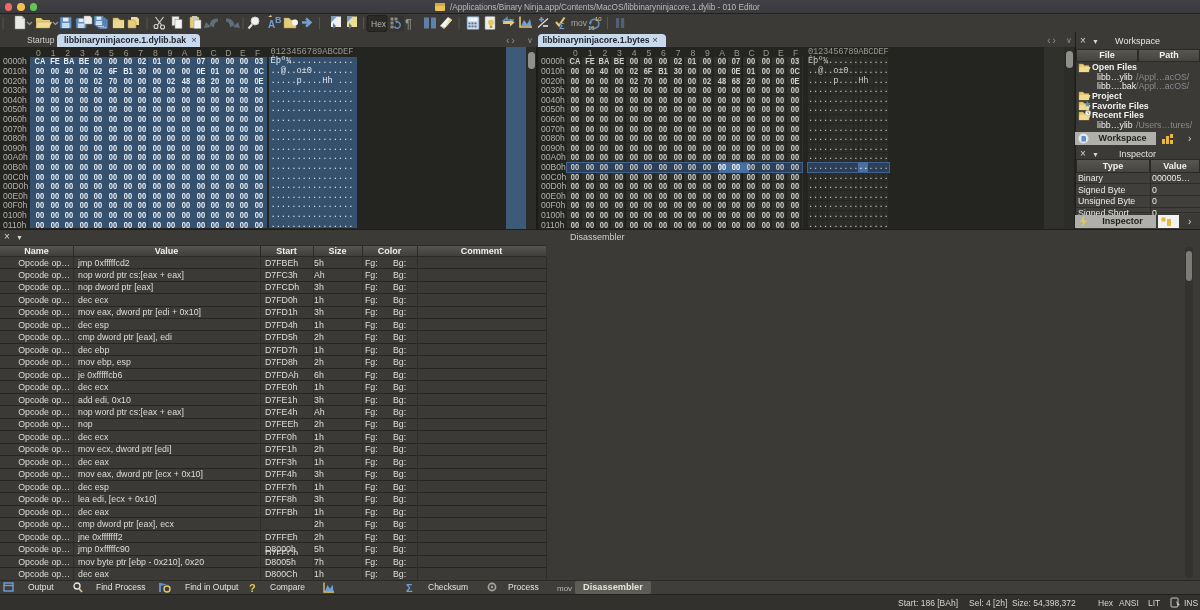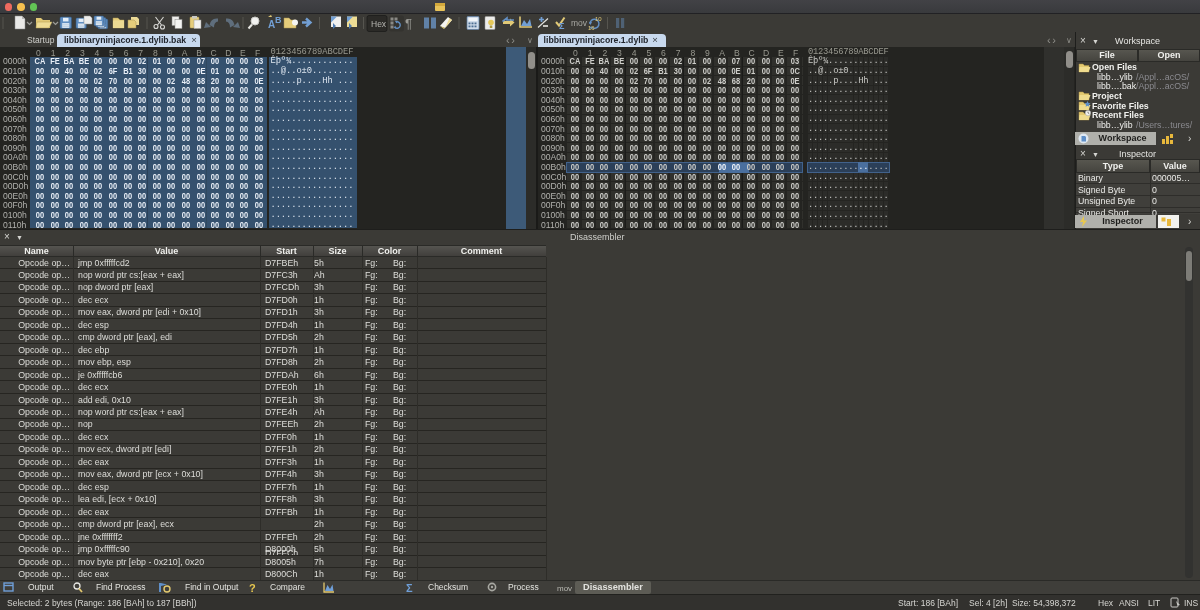--- a/index.html
+++ b/index.html
@@ -14,20 +14,21 @@
 </style></head><body>
 <div id="root">
 <div class="abs" style="left:0;top:0;width:1200px;height:13.5px;background:linear-gradient(#424246,#393a3d);border-bottom:1px solid #212124;"></div>
 <div class="abs" style="left:4.8999999999999995px;top:3.2px;width:7.6px;height:7.6px;border-radius:50%;background:#ee6a5f;"></div>
 <div class="abs" style="left:17.2px;top:3.2px;width:7.6px;height:7.6px;border-radius:50%;background:#f5bf4f;"></div>
 <div class="abs" style="left:29.7px;top:3.2px;width:7.6px;height:7.6px;border-radius:50%;background:#62c455;"></div>
 <svg class="abs" style="left:434px;top:2px" width="12" height="10">
       <rect x="1" y="1" width="10" height="8" rx="1" fill="#e8c35a"></rect>
       <rect x="1" y="1" width="10" height="3" fill="#d4a93c"></rect>
     </svg>
+<div class="abs" style="left:450px;top:1px;width:500px;height:12px;font-size:8.3px;letter-spacing:-0.05px;color:#b9b9b7;line-height:12px;">/Applications/Binary Ninja.app/Contents/MacOS/libbinaryninjacore.1.dylib - 010 Editor</div>
 <div class="abs" style="left:0;top:13.5px;width:1200px;height:18.5px;background:#3b3a36;"></div>
 <svg class="abs" style="left:0;top:13.5px;filter:saturate(0.92)" width="700" height="19" viewBox="0 0 700 19">
 <rect x="2.5" y="3" width="1" height="12" fill="#56554f"></rect>
 <g>
         <path d="M15 2 L22 2 L25 5 L25 15 L15 15 Z" fill="#e9e9e7" stroke="#8a8a88" stroke-width="0.5"></path>
         <path d="M22 2 L22 5 L25 5 Z" fill="#b5b5b3"></path>
         <path d="M27 8 l2.5 2.5 L32 8" stroke="#9a9a96" stroke-width="1.2" fill="none"></path>
       </g>
 <g>
         <path d="M36 4 L41 4 L43 6 L50 6 L50 14 L36 14 Z" fill="#e3c96f"></path>
@@ -189,21 +190,21 @@
       </g>
 </svg>
 <div class="abs" style="left:0;top:32px;width:1200px;height:15px;background:#3b3a36;"></div>
 <div class="abs" style="left:27px;top:33.5px;width:30px;height:13px;font-size:8.5px;color:#cfcfcb;line-height:13px;">Startup</div>
 <div class="abs" style="left:57px;top:33.5px;width:143px;height:13.5px;background:#c8d9ee;border-radius:4px 4px 0 0;"></div>
 <div class="abs" style="left:60px;top:34px;width:130px;height:13px;font-size:8.7px;font-weight:700;color:#23272e;line-height:13px;text-align:center;">libbinaryninjacore.1.dylib.bak</div>
 <div class="abs" style="left:188px;top:34px;width:12px;height:13px;font-size:9.5px;color:#3a3f46;line-height:12.5px;text-align:center;">×</div>
 <div class="abs" style="left:506px;top:33px;width:32px;height:14px;font-size:11px;color:#8f8f8a;line-height:14px;letter-spacing:1.5px;">‹›</div>
 <div class="abs" style="left:527px;top:33px;width:10px;height:14px;font-size:8px;color:#8f8f8a;line-height:15px;">∨</div>
 <div class="abs" style="left:538px;top:33.5px;width:128px;height:13.5px;background:#c8d9ee;border-radius:4px 4px 0 0;"></div>
-<div class="abs" style="left:540px;top:34px;width:112px;height:13px;font-size:8.7px;font-weight:700;color:#23272e;line-height:13px;text-align:center;">libbinaryninjacore.1.dylib</div>
+<div class="abs" style="left:540px;top:34px;width:112px;height:13px;font-size:8.7px;font-weight:700;color:#23272e;line-height:13px;text-align:center;">libbinaryninjacore.1.bytes</div>
 <div class="abs" style="left:649px;top:34px;width:12px;height:13px;font-size:9.5px;color:#3a3f46;line-height:12.5px;text-align:center;">×</div>
 <div class="abs" style="left:1047px;top:33px;width:32px;height:14px;font-size:11px;color:#8f8f8a;line-height:14px;letter-spacing:1.5px;">‹›</div>
 <div class="abs" style="left:1066px;top:33px;width:10px;height:14px;font-size:8px;color:#8f8f8a;line-height:15px;">∨</div>
 <div class="abs" style="left:0;top:47px;width:536px;height:181.5px;background:#242421;"></div>
 <div class="abs" style="left:538px;top:47px;width:537px;height:181.5px;background:#242421;"></div>
 <div class="abs" style="left:536px;top:47px;width:2px;height:181.5px;background:#1a1a18;"></div>
 <div class="abs" style="left:30px;top:57.3px;width:237px;height:171.2px;background:#35516e;"></div>
 <div class="abs" style="left:269px;top:57.3px;width:88px;height:171.2px;background:#35516e;"></div>
 <div class="abs" style="left:88.9px;top:57.3px;width:1px;height:171.2px;background:#30495f;"></div>
 <div class="abs" style="left:147.3px;top:57.3px;width:1px;height:171.2px;background:#2b4158;"></div>
@@ -921,21 +922,21 @@
 <div class="abs" style="left:1044px;top:47px;width:20px;height:181.5px;background:#30302d;"></div>
 <div class="abs" style="left:1064px;top:47px;width:10px;height:181.5px;background:#2c2c29;"></div>
 <div class="abs" style="left:1065.5px;top:51px;width:7px;height:17px;border-radius:3.5px;background:#918f8a;"></div>
 <div class="abs" style="left:1075px;top:32px;width:125px;height:196.5px;background:#3b3a36;border-left:1px solid #1e1e1c;"></div>
 <div class="abs" style="left:1080px;top:34.5px;width:10px;height:12px;font-size:10px;color:#d5d5d1;line-height:11px;">×</div>
 <div class="abs" style="left:1092px;top:34.5px;width:10px;height:12px;font-size:7px;color:#d5d5d1;line-height:13px;">▼</div>
 <div class="abs" style="left:1075px;top:34.5px;width:125px;height:12px;font-size:9px;color:#e6e6e3;line-height:12px;text-align:center;">Workspace</div>
 <div class="abs" style="left:1076px;top:48.5px;width:62px;height:13.5px;background:linear-gradient(#57564f,#45443f);border:1px solid #2a2a27;"></div>
 <div class="abs" style="left:1138px;top:48.5px;width:62px;height:13.5px;background:linear-gradient(#57564f,#45443f);border:1px solid #2a2a27;"></div>
 <div class="abs" style="left:1076px;top:49px;width:62px;height:13px;font-size:9px;font-weight:700;color:#f0f0ed;line-height:13px;text-align:center;">File</div>
-<div class="abs" style="left:1138px;top:49px;width:62px;height:13px;font-size:9px;font-weight:700;color:#f0f0ed;line-height:13px;text-align:center;">Open</div>
+<div class="abs" style="left:1138px;top:49px;width:62px;height:13px;font-size:9px;font-weight:700;color:#f0f0ed;line-height:13px;text-align:center;">Path</div>
 <svg class="abs" style="left:1078px;top:61.6px" width="13" height="11">
       <path d="M1 2 L5 2 L6.5 3.5 L11 3.5 L11 10 L1 10 Z" fill="#e3c96f" stroke="#a8924a" stroke-width="0.5"></path>
       <path d="M1.5 5 L12.5 5 L10.5 10 L1 10 Z" fill="#efdc8e"></path>
     </svg>
 <div class="abs" style="left:1092px;top:62.1px;width:120px;height:10px;font-size:8.8px;font-weight:700;color:#f1f1ee;line-height:10px;white-space:nowrap;">Open Files</div>
 <div class="abs" style="left:1097px;top:71.7px;width:120px;height:10px;font-size:8.8px;font-weight:400;color:#f1f1ee;line-height:10px;white-space:nowrap;">libb…ylib</div>
 <div class="abs" style="left:1136px;top:71.7px;width:62px;height:10px;font-size:8.8px;color:#8b8b90;line-height:10px;white-space:nowrap;">/Appl…acOS/</div>
 <div class="abs" style="left:1097px;top:81.3px;width:120px;height:10px;font-size:8.8px;font-weight:400;color:#f1f1ee;line-height:10px;white-space:nowrap;">libb….bak</div>
 <div class="abs" style="left:1136px;top:81.3px;width:62px;height:10px;font-size:8.8px;color:#8b8b90;line-height:10px;white-space:nowrap;">/Appl…acOS/</div>
 <svg class="abs" style="left:1078px;top:90.4px" width="13" height="11">
@@ -1231,21 +1232,20 @@
 </svg>
 <div class="abs" style="left:28px;top:581px;height:12px;font-size:8.5px;font-weight:400;color:#e3e3df;line-height:12px;white-space:nowrap;">Output</div>
 <div class="abs" style="left:96px;top:581px;height:12px;font-size:8.5px;font-weight:400;color:#e3e3df;line-height:12px;white-space:nowrap;">Find Process</div>
 <div class="abs" style="left:185px;top:581px;height:12px;font-size:8.5px;font-weight:400;color:#e3e3df;line-height:12px;white-space:nowrap;">Find in Output</div>
 <div class="abs" style="left:270px;top:581px;height:12px;font-size:8.5px;font-weight:400;color:#e3e3df;line-height:12px;white-space:nowrap;">Compare</div>
 <div class="abs" style="left:348px;top:581px;height:12px;font-size:8.5px;font-weight:400;color:#e3e3df;line-height:12px;white-space:nowrap;margin-top:46px;">Histogram</div>
 <div class="abs" style="left:428px;top:581px;height:12px;font-size:8.5px;font-weight:400;color:#e3e3df;line-height:12px;white-space:nowrap;">Checksum</div>
 <div class="abs" style="left:508px;top:581px;height:12px;font-size:8.5px;font-weight:400;color:#e3e3df;line-height:12px;white-space:nowrap;">Process</div>
 <div class="abs" style="left:583px;top:581px;height:12px;font-size:9.2px;font-weight:700;color:#e3e3df;line-height:12px;white-space:nowrap;">Disassembler</div>
 <div class="abs" style="left:0;top:594px;width:1200px;height:16px;background:#32312e;border-top:1px solid #21211e;"></div>
-<div class="abs" style="left:7px;top:596.5px;width:500px;height:12px;font-size:8.5px;color:#d6d6d2;line-height:12px;">Selected: 2 bytes (Range: 186 [BAh] to 187 [BBh])</div>
 <div class="abs" style="left:898px;top:596.5px;height:12px;font-size:8.5px;color:#d6d6d2;line-height:12px;white-space:nowrap;">Start: 186 [BAh]</div>
 <div class="abs" style="left:969px;top:596.5px;height:12px;font-size:8.5px;color:#d6d6d2;line-height:12px;white-space:nowrap;">Sel: 4 [2h]</div>
 <div class="abs" style="left:1012px;top:596.5px;height:12px;font-size:8.5px;color:#d6d6d2;line-height:12px;white-space:nowrap;">Size: 54,398,372</div>
 <div class="abs" style="left:1098px;top:596.5px;height:12px;font-size:8.5px;color:#d6d6d2;line-height:12px;white-space:nowrap;">Hex</div>
 <div class="abs" style="left:1119px;top:596.5px;height:12px;font-size:8.5px;color:#d6d6d2;line-height:12px;white-space:nowrap;">ANSI</div>
 <div class="abs" style="left:1148px;top:596.5px;height:12px;font-size:8.5px;color:#d6d6d2;line-height:12px;white-space:nowrap;">LIT</div>
 <svg class="abs" style="left:1170px;top:597px" width="11" height="11">
       <rect x="1" y="1" width="7" height="9" rx="1" fill="none" stroke="#c8c8c4" stroke-width="1"></rect>
       <path d="M6 4 l4 4 l-2.5 .5 z" fill="#c8c8c4"></path>
     </svg>

